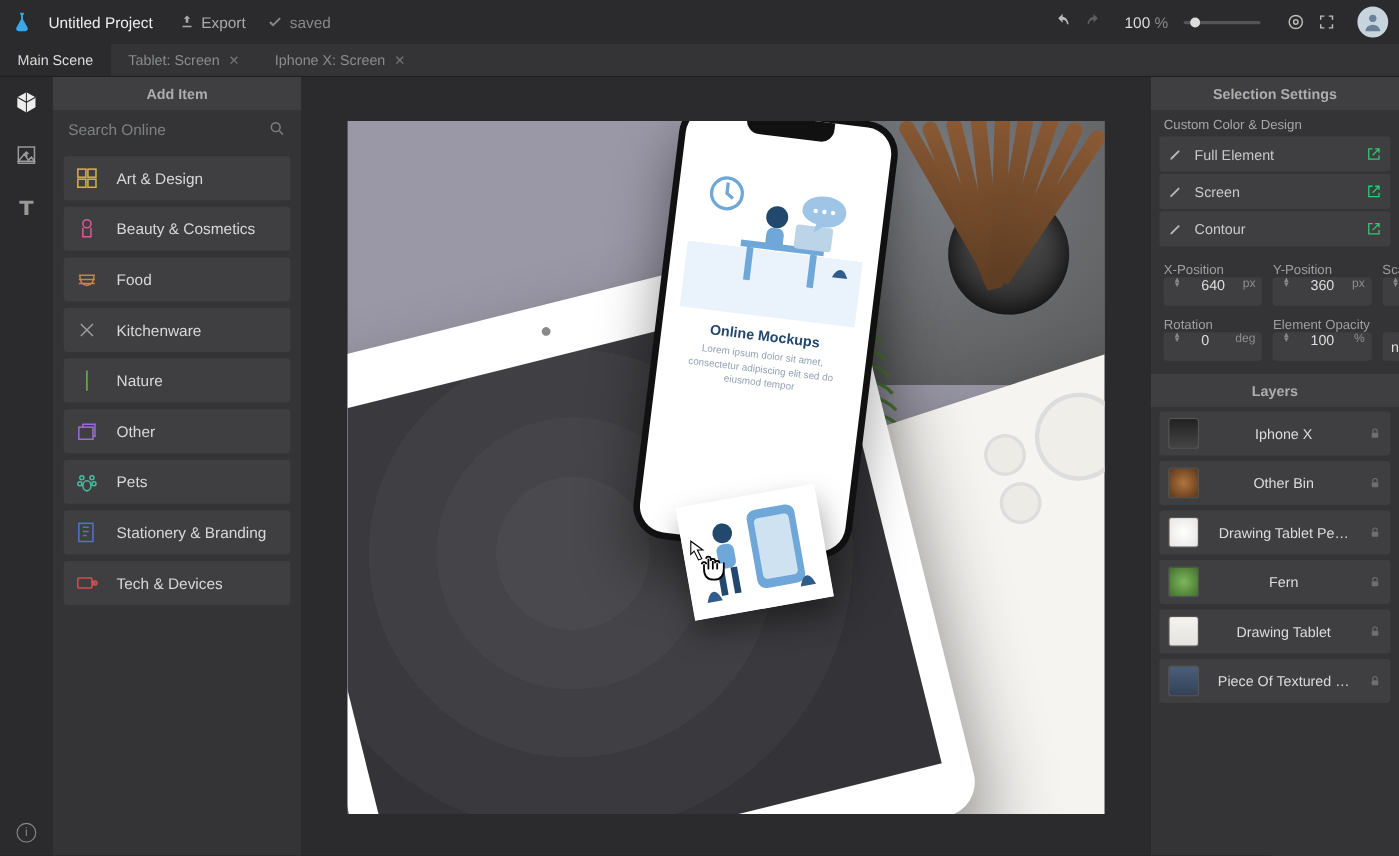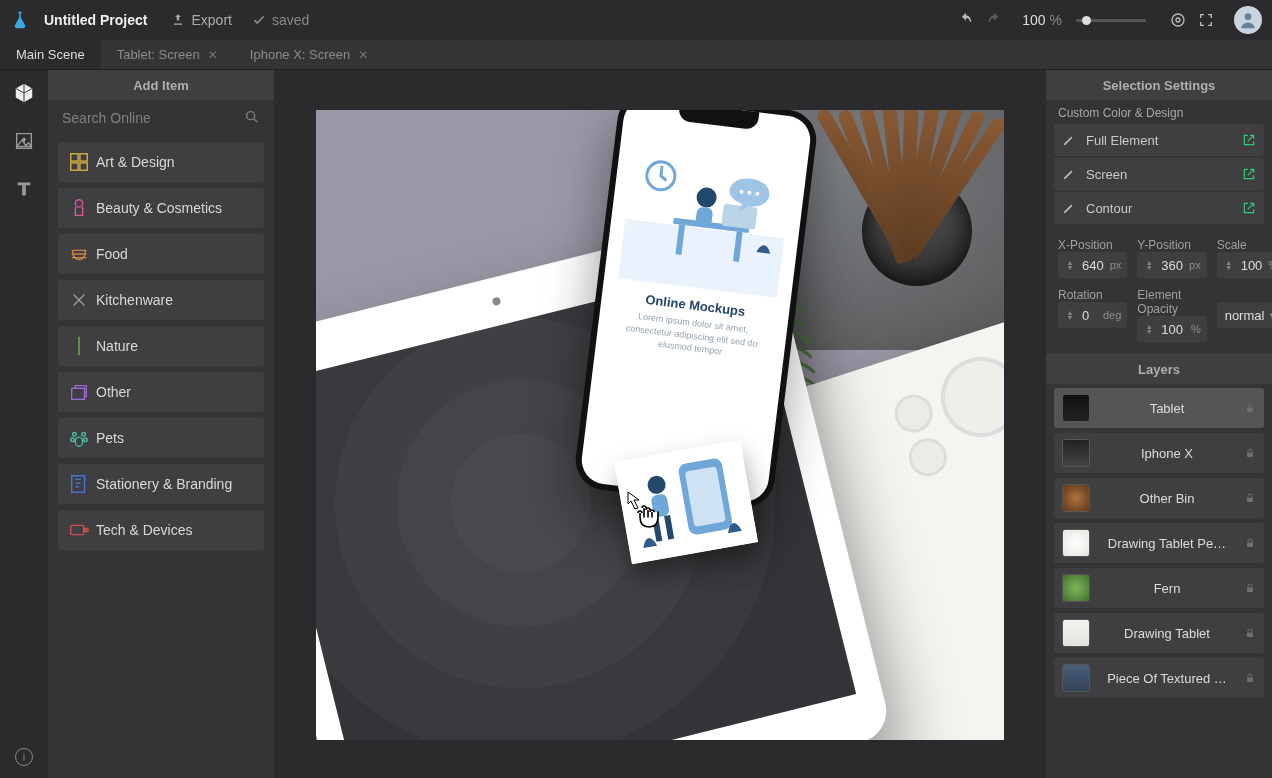--- a/index.html
+++ b/index.html
@@ -4,21 +4,21 @@
 <style>
   :root{
     --bg0:#2b2b2d; --bg1:#343436; --bg2:#3f3f41; --bg3:#4a4a4c; --bg4:#555557;
     --txt:#c8c9cb; --txtmut:#8d8e90; --accent:#1e9e41;
     --panel:#2f2f31; --hdr:#2b2b2d;
   }
   *{box-sizing:border-box;font-family:"Helvetica Neue",Arial,sans-serif}
   body{margin:0;background:#222;color:var(--txt);width:1272px;height:778px;overflow:hidden}
   .top{height:40px;background:var(--hdr);display:flex;align-items:center;padding:0 10px;font-size:14px;color:#bbb}
   .top .flask{width:20px;height:20px;margin-right:14px}
-  .top .title{color:#eee;font-weight:700;margin-right:24px}
+  .top .title{color:#eee;font-weight:400;margin-right:24px}
   .top .btn{display:flex;align-items:center;gap:6px;color:#aaa;margin-right:20px;cursor:pointer}
   .top .spacer{flex:1}
   .top .zoom{margin:0 14px;color:#ddd}
   .top .slider{width:70px;height:3px;background:#555;border-radius:2px;position:relative;margin-right:18px}
   .top .slider::after{content:"";position:absolute;left:6px;top:-3px;width:9px;height:9px;border-radius:50%;background:#ddd}
   .top .icbtn{width:20px;height:20px;display:flex;align-items:center;justify-content:center;margin:0 4px;color:#999;cursor:pointer}
   .top .avatar{width:28px;height:28px;border-radius:50%;background:#c7d4de;margin-left:14px;display:flex;align-items:center;justify-content:center}
   .tabs{height:30px;background:var(--bg1);display:flex;font-size:13px;border-bottom:1px solid #1f1f20}
   .tabs .tab{padding:0 16px;display:flex;align-items:center;color:#8a8b8d;cursor:pointer;position:relative}
   .tabs .tab.active{background:var(--hdr);color:#ddd}
@@ -26,21 +26,21 @@
   .work{display:flex;height:708px}
   .tool{width:48px;background:var(--hdr);display:flex;flex-direction:column;align-items:center;padding-top:10px;gap:22px}
   .tool .t{width:26px;height:26px;display:flex;align-items:center;justify-content:center;color:#aaa;cursor:pointer}
   .tool .t.active{color:#fff}
   .tool .info{margin-top:auto;margin-bottom:12px;width:18px;height:18px;border:1.5px solid #888;border-radius:50%;display:flex;align-items:center;justify-content:center;font-size:11px;color:#888}
   .left{width:226px;background:var(--bg1);display:flex;flex-direction:column}
   .panehdr{height:30px;background:var(--bg2);display:flex;align-items:center;justify-content:center;font-size:13px;color:#aeaeaf;font-weight:600}
   .search{height:36px;display:flex;align-items:center;padding:0 14px;color:#8a8b8d;font-size:14px;position:relative}
   .search svg{position:absolute;right:14px;top:9px}
   .cats{padding:6px 10px;display:flex;flex-direction:column;gap:6px}
-  .cat{height:40px;background:var(--bg2);border-radius:3px;display:flex;align-items:center;padding:0 10px;gap:6px;color:#d8d8da;font-size:14px;cursor:pointer}
+  .cat{height:40px;background:var(--bg2);border-radius:3px;display:flex;align-items:center;padding:0 10px;gap:16px;color:#d8d8da;font-size:14px;cursor:pointer}
   .cat .ic{width:22px;height:22px;display:flex;align-items:center;justify-content:center}
   .canvas{flex:1;background:var(--bg0);position:relative;overflow:hidden}
   .art{position:absolute;left:42px;top:40px;width:688px;height:630px;background:#9a98a6;overflow:hidden}
   
   .fern{position:absolute;left:230px;top:-20px;width:420px;height:620px;transform:rotate(-8deg)}
   .stone{position:absolute;right:-60px;top:-60px;width:380px;height:300px;background:radial-gradient(ellipse at 40% 40%,#7a7d82,#555)}
   .pencils{position:absolute;right:-10px;top:-30px;width:200px;height:220px}
   .pencils .cup{position:absolute;left:48px;top:96px;width:110px;height:110px;border-radius:50%;background:linear-gradient(#555,#333);box-shadow:inset 0 0 30px #000}
   .pencils .p{position:absolute;width:14px;height:160px;background:linear-gradient(#8a5a35,#5e3d22);border-radius:7px 7px 2px 2px}
   .drawtab{position:absolute;right:-120px;bottom:-120px;width:520px;height:480px;background:#f5f4f1;border-radius:30px;transform:rotate(-18deg);box-shadow:0 30px 60px rgba(0,0,0,.35)}
@@ -59,21 +59,21 @@
   .phone .dot{width:5px;height:5px;border-radius:50%;background:#c6d2de}
   .phone .dot.on{background:#2b72b8}
   .drag{position:absolute;left:306px;top:340px;width:128px;height:104px;background:#fff;transform:rotate(-10deg);box-shadow:0 14px 26px rgba(0,0,0,.35)}
   .cursor{position:absolute;left:306px;top:380px;width:40px;height:40px;pointer-events:none;z-index:5}
   .right{width:226px;background:var(--bg1);display:flex;flex-direction:column;font-size:13px}
   .cclabel{font-size:12px;color:#a6a7a9;padding:6px 12px 2px}
   .ccrow{height:32px;background:var(--bg2);margin:2px 8px;border-radius:3px;display:flex;align-items:center;padding:0 8px;gap:10px;position:relative}
   .ccrow .up{position:absolute;right:8px;color:#2ecc71}
   .pgrid{display:grid;grid-template-columns:1fr 1fr 1fr;gap:4px 10px;padding:6px 12px}
   .plabel{font-size:12px;color:#9e9fa1;margin-top:6px}
-  .pin{height:26px;background:var(--bg2);border-radius:3px;display:flex;align-items:center;padding:0 6px;gap:6px;color:#ddd}
+  .pin{height:26px;background:var(--bg2);border-radius:3px;display:flex;padding:0 6px;gap:16px;color:#ddd}
   .pin .u{margin-left:auto;color:#8d8e90;font-size:11px}
   .pin .st{width:12px;display:flex;flex-direction:column;color:#888;font-size:7px;line-height:5px;text-align:center}
   .wsel{height:26px;background:var(--bg2);border-radius:3px;display:flex;align-items:center;padding:0 8px;color:#ddd}
   .wsel .cv{margin-left:auto;color:#888}
   .layers{flex:1;padding:4px 8px;overflow:auto}
   .layer{height:40px;background:var(--bg2);border-radius:3px;margin-bottom:5px;display:flex;align-items:center;padding:0 8px;gap:10px;position:relative;cursor:pointer}
   .layer.sel{background:var(--bg4)}
   .layer .th{width:28px;height:28px;border-radius:3px;background:#000;flex-shrink:0;border:1px solid #555}
   .layer .nm{flex:1;text-align:center;color:#dcdcde;font-size:13px;overflow:hidden;text-overflow:ellipsis;white-space:nowrap}
   .layer .lk{color:#6f6f71;font-size:12px}
@@ -509,28 +509,20 @@
         <div class="plabel">&nbsp;</div>
         <div class="wsel">
             <span>normal</span>
             <span class="cv">▾</span>
           </div>
       </div>
     </div>
 
     <div class="panehdr" style="margin-top:6px">Layers</div>
     <div class="layers" id="layers">
-        <div class="layer sel">
-          <div class="th" style="background:linear-gradient(#111,#222)"></div>
-          <div class="nm">Tablet</div>
-          <svg class="lk" width="12" height="12" viewBox="0 0 24 24" fill="#6f6f71">
-            <rect x="6" y="11" width="12" height="9" rx="2"></rect>
-            <path d="M8 11V8a4 4 0 018 0v3" fill="none" stroke="#6f6f71" stroke-width="2"></path>
-          </svg>
-        </div>
         <div class="layer">
           <div class="th" style="background:linear-gradient(#222,#444)"></div>
           <div class="nm">Iphone X</div>
           <svg class="lk" width="12" height="12" viewBox="0 0 24 24" fill="#6f6f71">
             <rect x="6" y="11" width="12" height="9" rx="2"></rect>
             <path d="M8 11V8a4 4 0 018 0v3" fill="none" stroke="#6f6f71" stroke-width="2"></path>
           </svg>
         </div>
         <div class="layer">
           <div class="th" style="background:radial-gradient(circle,#b0743e,#5a3619)"></div>

